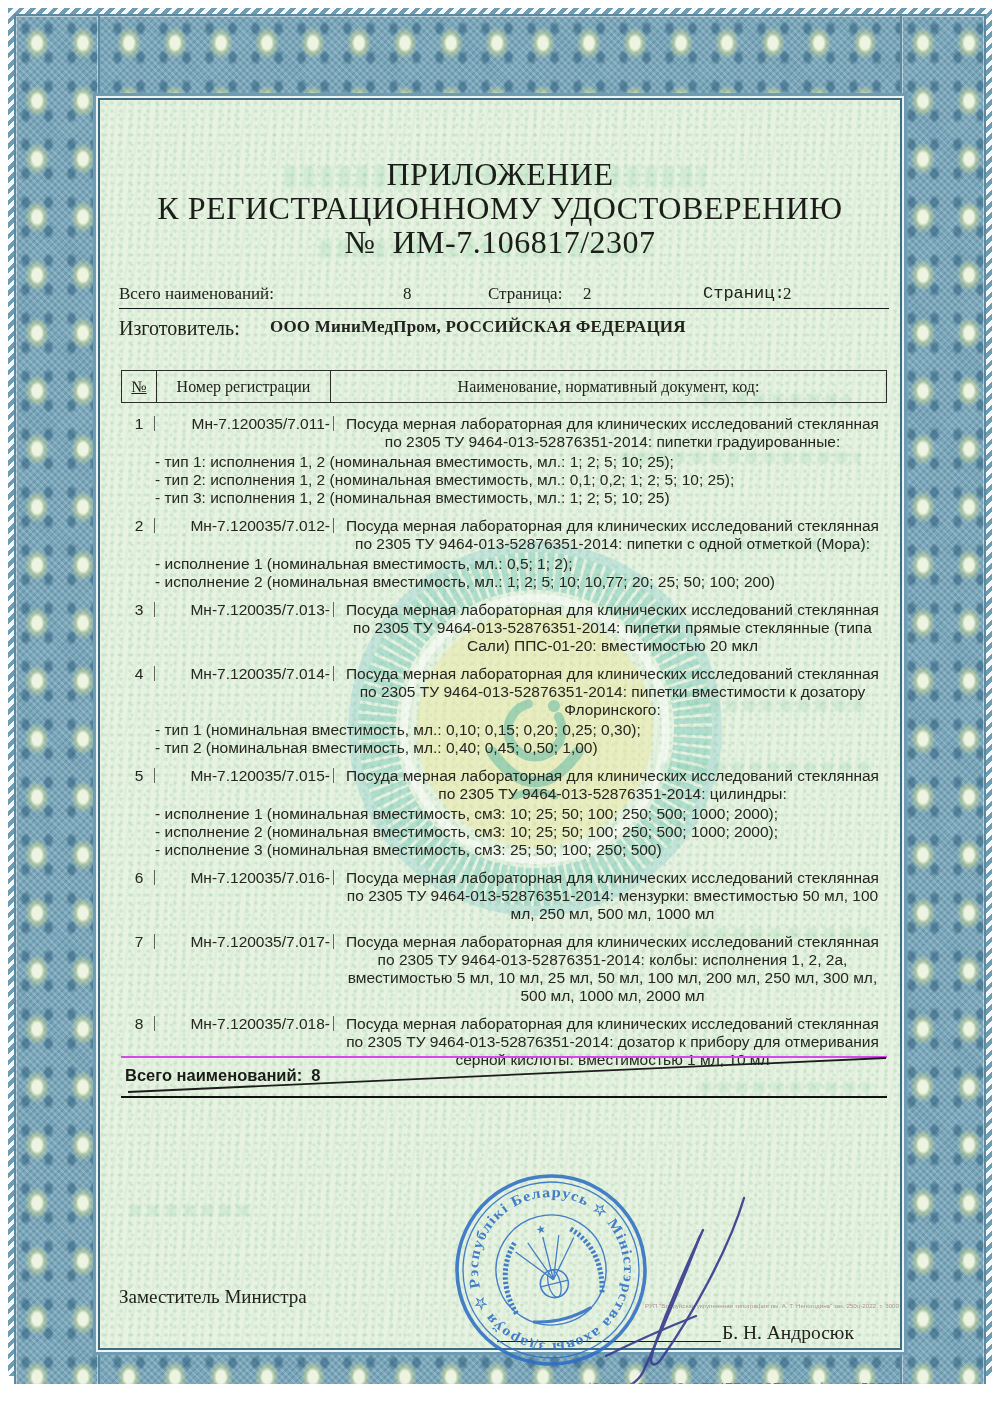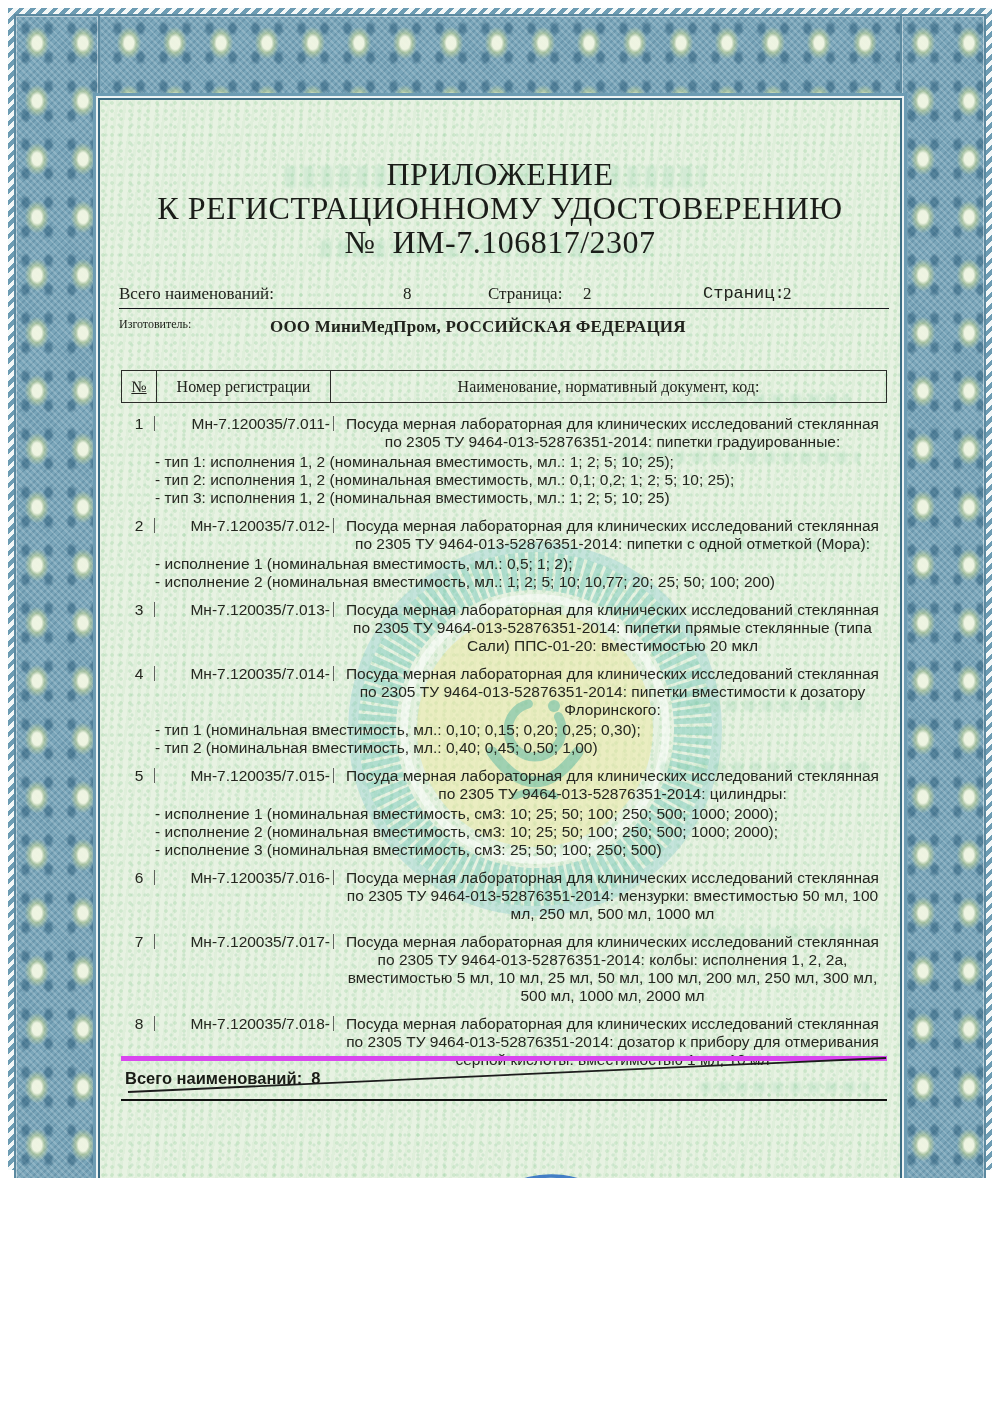--- a/index.html
+++ b/index.html
@@ -1,16 +1,16 @@
 <!DOCTYPE html>
 <html lang="ru"><head>
 <meta charset="utf-8">
 <style>
   html,body{margin:0;padding:0;background:#ffffff;}
-  .page{position:relative;width:1000px;height:1178px;background:#ffffff;overflow:hidden;
+  .page{position:relative;width:1000px;height:1384px;background:#ffffff;overflow:hidden;
         font-family:"Liberation Serif",serif;color:#20221c;}
   
   .saw{position:absolute;inset:8px;
        background:repeating-linear-gradient(135deg,#6d9cb3 0 4px,#f4f8f8 4px 8px);}
   .band{position:absolute;background-color:#7aa6ba;
     background-image:
       radial-gradient(ellipse 18px 24px at 50% 50%, rgba(244,248,228,.95) 0%, rgba(244,248,228,.95) 26%, rgba(198,214,150,.6) 40%, rgba(122,166,186,0) 68%),
       radial-gradient(ellipse 8px 11px at 50% 50%, rgba(36,86,116,.5) 0%, rgba(36,86,116,.5) 35%, rgba(36,86,116,0) 70%),
       repeating-linear-gradient(45deg, rgba(255,255,255,.16) 0 2px, rgba(255,255,255,0) 2px 5px),
       repeating-linear-gradient(-45deg, rgba(26,70,100,.16) 0 2px, rgba(26,70,100,0) 2px 5px);
@@ -30,42 +30,42 @@
     box-shadow:0 0 0 2px #3b6c84, 0 0 0 4px #eef4f4, 0 0 0 7px #6d9cb3;}
   
   .watermark{position:absolute;left:340px;top:534px;pointer-events:none;}
   .ghost{position:absolute;opacity:.32;filter:blur(1.5px);border-radius:3px;
     background:repeating-linear-gradient(90deg, rgba(118,196,152,.55) 0 11px, rgba(118,196,152,0) 11px 18px);}
   
   .title{position:absolute;left:0;top:157px;width:1000px;text-align:center;
          font-size:32px;line-height:34px;letter-spacing:.5px;color:#1b1d19;}
   .meta{position:absolute;top:284px;font-size:17px;white-space:nowrap;}
   .hr1{position:absolute;left:119px;top:308px;width:770px;border-top:1.8px solid #15161a;}
-  .man-label{position:absolute;left:119px;top:317px;font-size:12px;}
+  .man-label{position:absolute;left:119px;top:317px;font-size:20px;}
   .man-value{position:absolute;left:270px;top:317px;font-size:17px;font-weight:bold;letter-spacing:.2px;}
   
   .tbl{position:absolute;left:121px;top:370px;width:766px;}
   .thead{display:flex;height:31px;border:1.6px solid #2a2c28;align-items:stretch;font-size:16px;}
   .thead>div{display:flex;align-items:center;justify-content:center;}
   .h-no{width:34px;border-right:1.4px solid #2a2c28;text-decoration:underline;}
   .h-reg{width:173px;border-right:1.4px solid #2a2c28;text-align:right;}
   .h-name{flex:1;}
   .tbody{margin-top:12px;font-family:"Liberation Sans",sans-serif;font-size:15.5px;line-height:18px;color:#24261f;}
   .trow{margin-bottom:10px;}
   .rowline{display:flex;align-items:flex-start;}
   .num{width:36px;text-align:center;position:relative;}
   .num::after{content:"";position:absolute;right:2px;top:1px;height:15px;border-right:1.2px solid rgba(40,40,40,.7);}
   .reg{width:173px;text-align:right;padding-right:3px;white-space:nowrap;}
   .desc{flex:1;text-align:center;position:relative;padding-left:5px;}
   .desc::before{content:"";position:absolute;left:0;top:1px;height:15px;border-left:1.2px solid rgba(40,40,40,.7);}
   .subs{margin-top:2px;}
   .subline{padding-left:34px;}
   
   .summary{position:absolute;left:121px;top:1056px;width:766px;height:38px;
-           border-top:5px solid #d946ef;border-bottom:2px solid #101010;}
+           border-top:2px solid #d946ef;border-bottom:2px solid #101010;}
   .summary .lbl{position:absolute;left:4px;top:8px;font-family:"Liberation Sans",sans-serif;
                 font-weight:bold;font-size:16.5px;color:#191b16;}
   
   .signer-title{position:absolute;left:119px;top:1286px;font-size:19px;}
   .sig-line{position:absolute;left:497px;top:1341px;width:224px;border-top:1.6px solid #17181c;}
   .signer-name{position:absolute;left:722px;top:1322px;font-size:19.5px;}
   .print-shop{position:absolute;left:645px;top:1302px;width:420px;color:#ad8f92;
               font-family:"Liberation Sans",sans-serif;font-size:10px;white-space:nowrap;
               transform:scale(.62);transform-origin:left top;}
   .phone{position:absolute;left:556px;top:1380px;font-size:16px;color:#737373;white-space:nowrap;z-index:31;}

